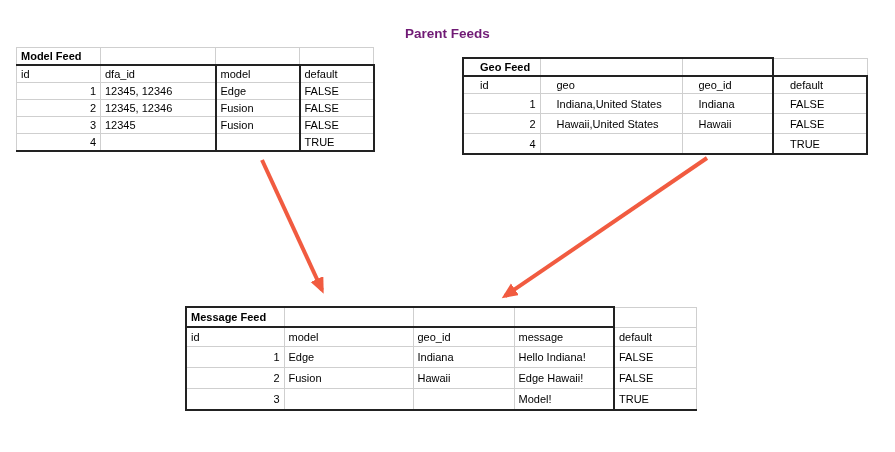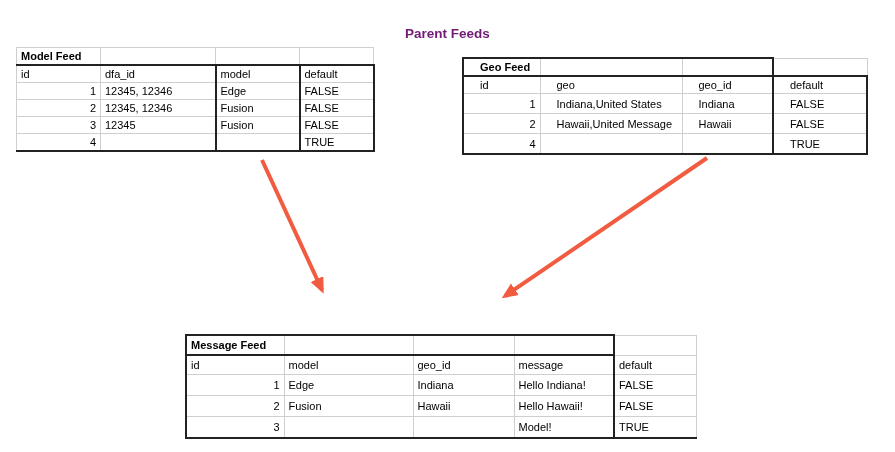--- a/index.html
+++ b/index.html
@@ -51,21 +51,21 @@
   #geo-feed tr:first-child td:nth-child(-n+3){border-top:2px solid var(--thick);}
   #geo-feed tr:first-child td:first-child{border-left:2px solid var(--thick);}
   #geo-feed tr:first-child td:nth-child(3){border-right:2px solid var(--thick);}
   #geo-feed tr:nth-child(2) td{border-top:2px solid var(--thick);}
   #geo-feed tr:not(:first-child) td:first-child{border-left:2px solid var(--thick);}
   #geo-feed tr:not(:first-child) td:nth-child(3){border-right:2px solid var(--thick);}
   #geo-feed tr:not(:first-child) td:nth-child(4){border-right:2px solid var(--thick);}
   #geo-feed tr:last-child td{border-bottom:2px solid var(--thick);}
 
   
-  #message-feed{left:185px;top:306px;width:510px;margin-top:28px;}
+  #message-feed{left:185px;top:306px;width:510px;}
   #message-feed td{height:20px;}
   #message-feed tr:nth-child(-n+2) td{height:18px;}
   #message-feed tr:first-child td:nth-child(-n+4){border-top:2px solid var(--thick);}
   #message-feed tr:nth-child(2) td:nth-child(-n+4){border-top:2px solid var(--thick);}
   #message-feed td:nth-child(4){border-right:2px solid var(--thick);}
   #message-feed tr:not(:first-child) td:first-child{border-left:2px solid var(--thick);}
   #message-feed tr:first-child td:first-child{border-left:2px solid var(--thick);}
   #message-feed tr:last-child td{border-bottom:2px solid var(--thick);}
 
   
@@ -149,21 +149,21 @@
           <td class="hdr">default</td>
         </tr>
         <tr>
           <td class="num">1</td>
           <td>Indiana,United States</td>
           <td>Indiana</td>
           <td>FALSE</td>
         </tr>
         <tr>
           <td class="num">2</td>
-          <td>Hawaii,United Message</td>
+          <td>Hawaii,United States</td>
           <td>Hawaii</td>
           <td>FALSE</td>
         </tr>
         <tr>
           <td class="num">4</td>
           <td></td>
           <td></td>
           <td>TRUE</td>
         </tr>
       </tbody>
@@ -196,21 +196,21 @@
           <td class="num">1</td>
           <td>Edge</td>
           <td>Indiana</td>
           <td>Hello Indiana!</td>
           <td>FALSE</td>
         </tr>
         <tr>
           <td class="num">2</td>
           <td>Fusion</td>
           <td>Hawaii</td>
-          <td>Hello Hawaii!</td>
+          <td>Edge Hawaii!</td>
           <td>FALSE</td>
         </tr>
         <tr>
           <td class="num">3</td>
           <td></td>
           <td></td>
           <td>Model!</td>
           <td>TRUE</td>
         </tr>
       </tbody>

